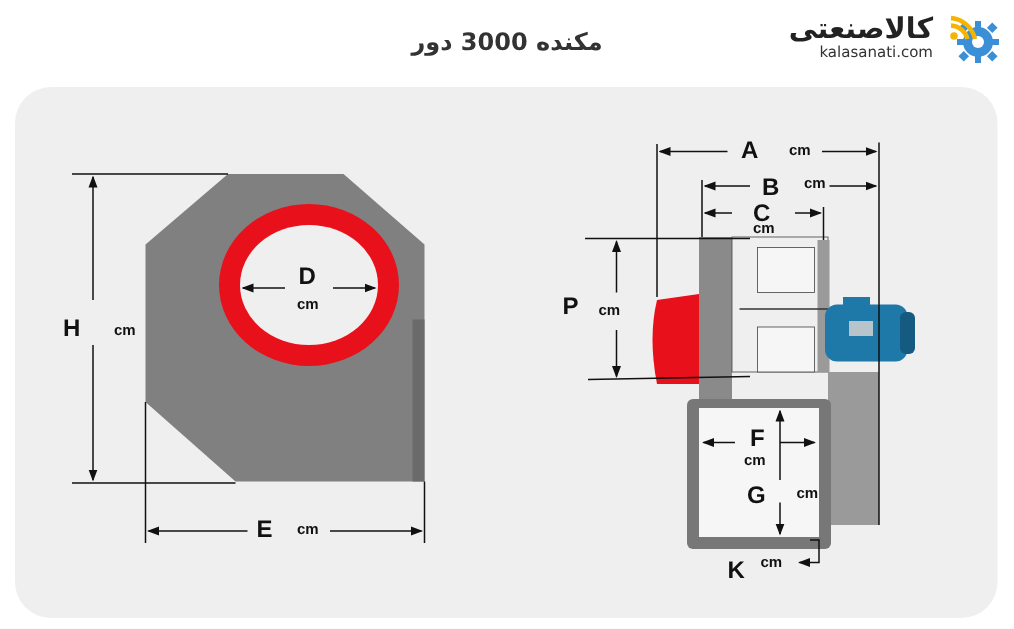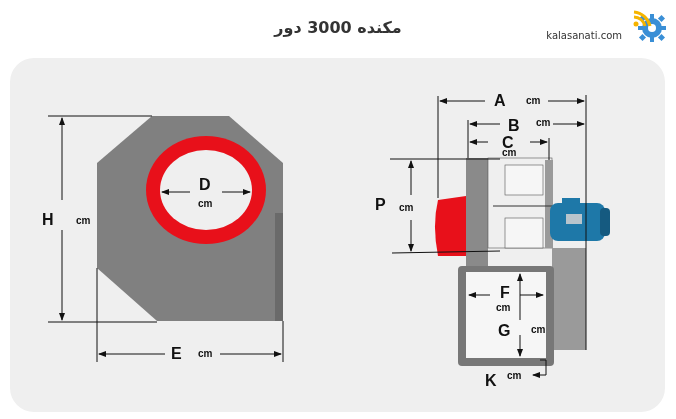--- a/index.html
+++ b/index.html
@@ -30,20 +30,21 @@
       <rect x="12" y="10" width="5" height="5" transform="rotate(45 14.5 12.5)"></rect>
       <rect x="31" y="10" width="5" height="5" transform="rotate(45 33.5 12.5)"></rect>
       <rect x="12" y="29" width="5" height="5" transform="rotate(45 14.5 31.5)"></rect>
       <rect x="31" y="29" width="5" height="5" transform="rotate(45 33.5 31.5)"></rect>
     </g>
     <circle cx="24" cy="22" r="4" fill="#fff"></circle>
     <path d="M6 6 A18 18 0 0 1 22 20" stroke="#f5b400" stroke-width="3" fill="none"></path>
     <path d="M6 11 A12 12 0 0 1 17 20" stroke="#f5b400" stroke-width="3" fill="none"></path>
     <circle cx="8" cy="18" r="2.5" fill="#f5b400"></circle>
   </svg>
+  <div class="logo-fa">کالاصنعتی</div>
   <div class="logo-en">kalasanati.com</div>
 </div>
 
 <div class="panel"></div>
 
 <svg class="d" width="676" height="419" viewBox="0 0 676 419">
   <defs>
     <marker id="ar" markerWidth="8" markerHeight="8" refX="7" refY="4" orient="auto">
       <path d="M0,1 L8,4 L0,7 z" fill="#111"></path>
     </marker>

